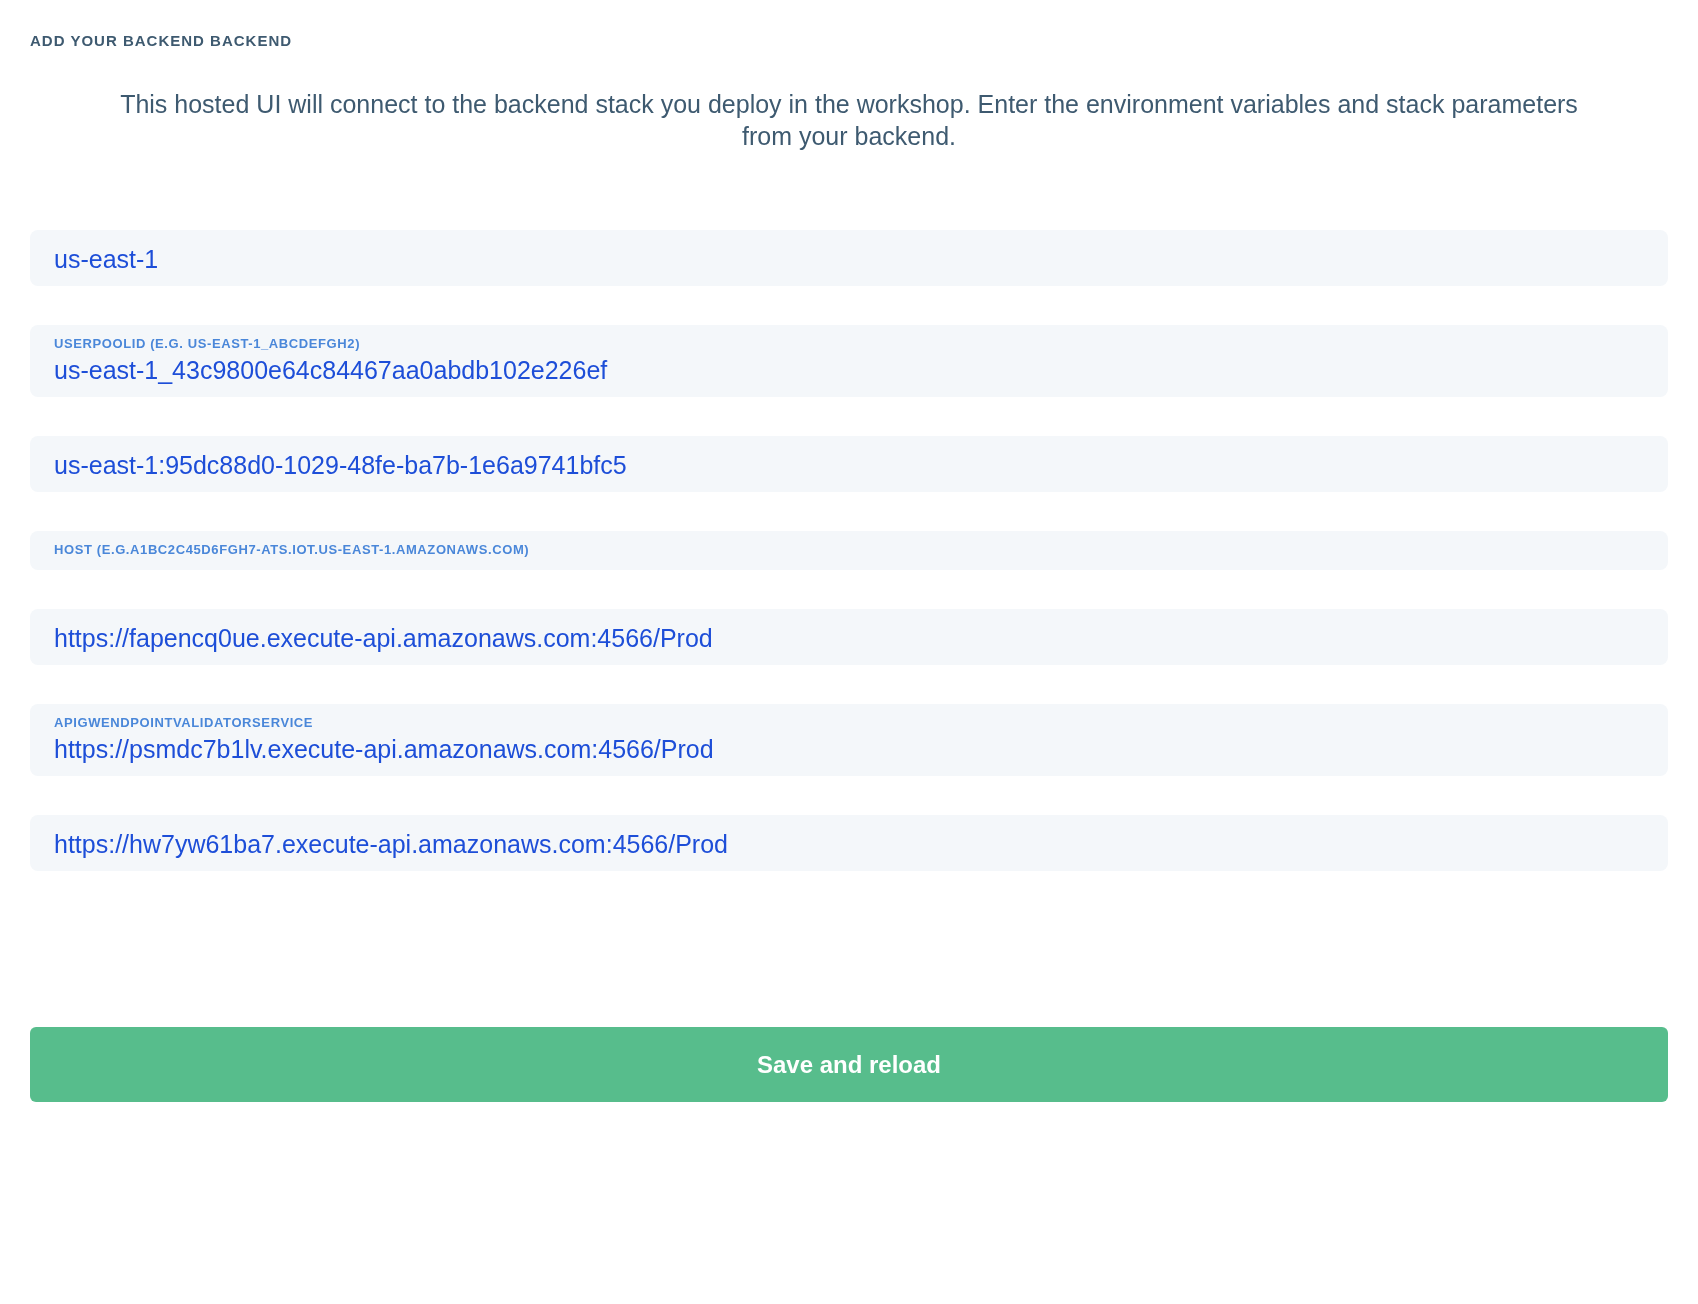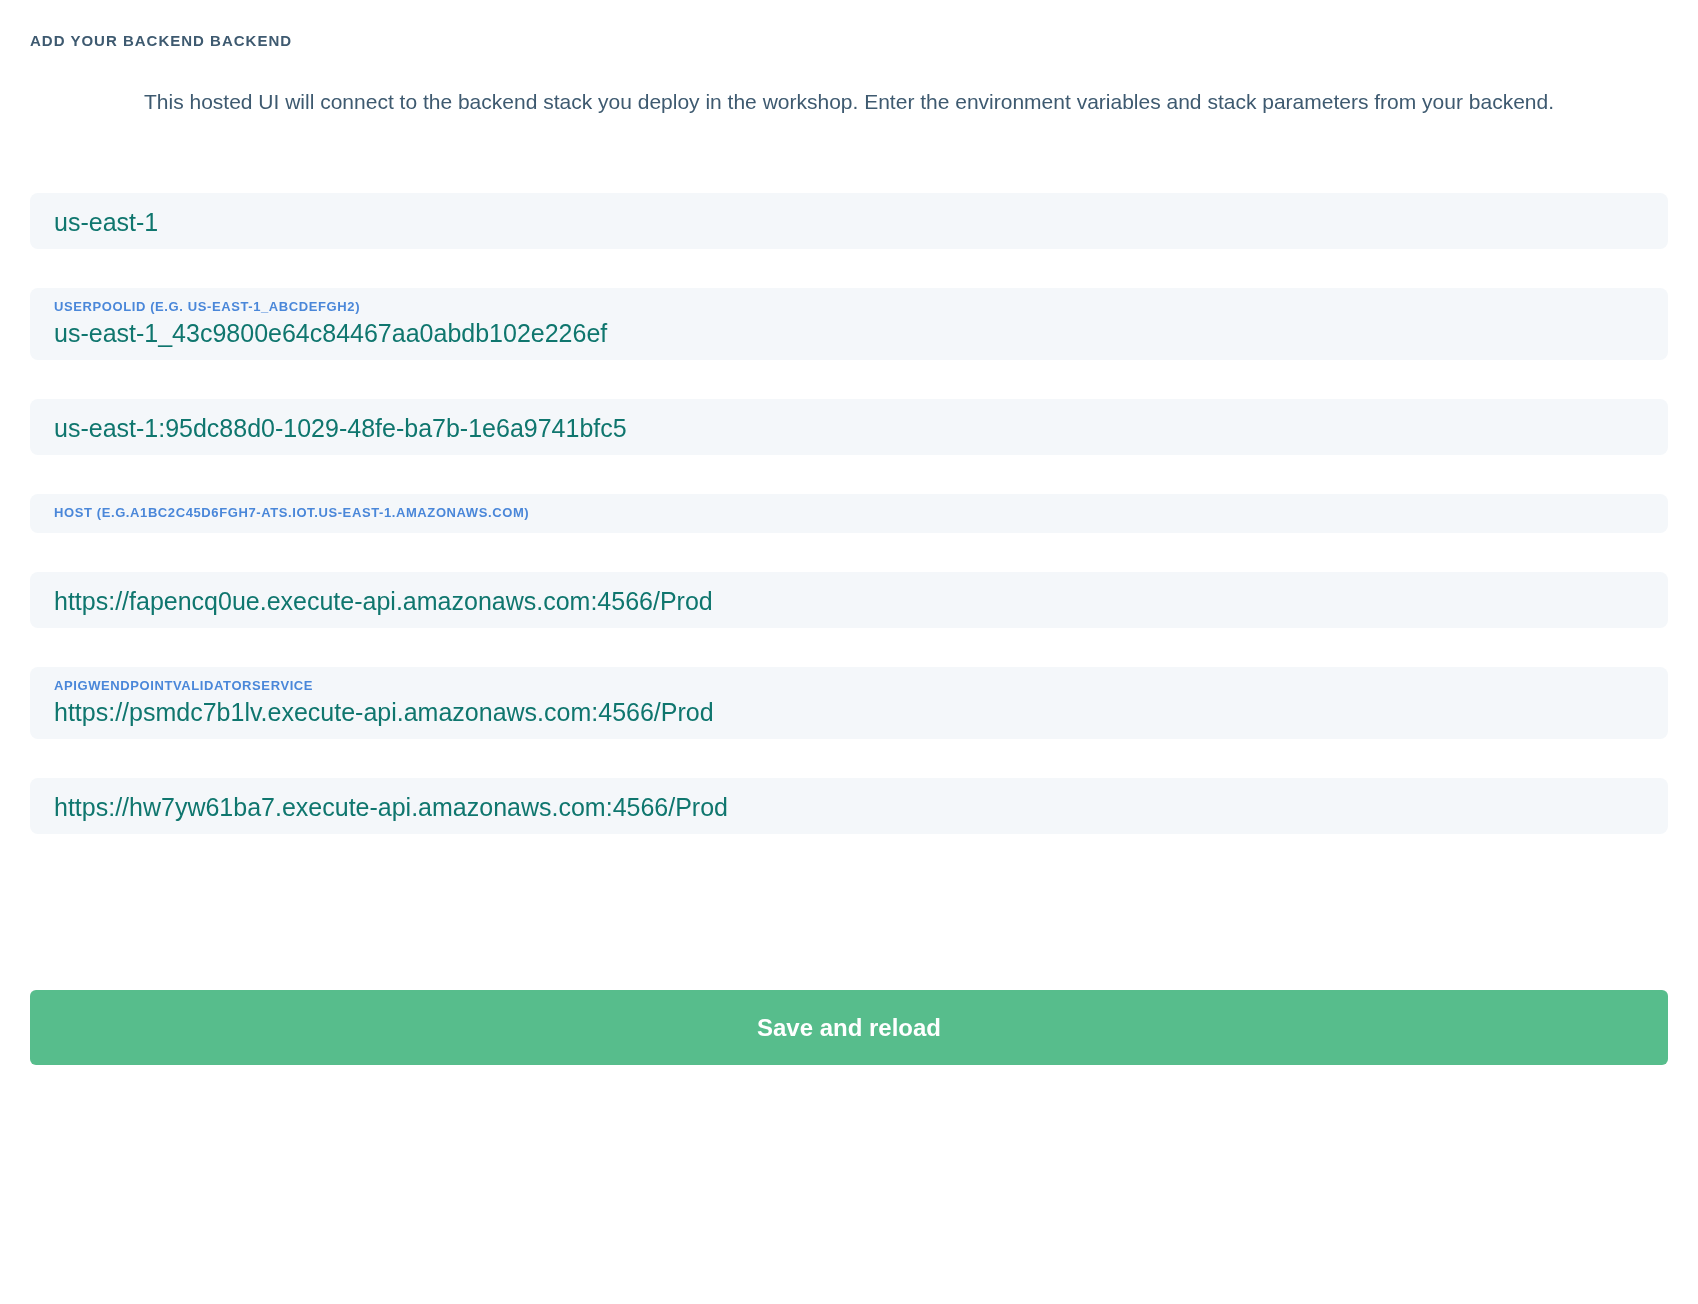--- a/index.html
+++ b/index.html
@@ -20,21 +20,21 @@
     font-size: 15px;
     font-weight: bold;
     letter-spacing: 1px;
     color: #3e5a70;
     margin: 2px 0 0 0;
   }
   .description {
     margin: 40px auto 0 auto;
     max-width: 1490px;
     text-align: center;
-    font-size: 21px;
+    font-size: 25px;
     line-height: 1.26;
     font-weight: 400;
     color: #3e5a70;
   }
   .fields {
     margin-top: 78px;
     display: flex;
     flex-direction: column;
     gap: 39px;
   }
@@ -56,21 +56,21 @@
     display: block;
     width: 100%;
     margin: 0;
     padding: 3px 0 0 0;
     border: none;
     background: transparent;
     outline: none;
     font-family: "Liberation Sans", sans-serif;
     font-size: 25px;
     line-height: 30px;
-    color: #0f766e;
+    color: #1d4ed8;
   }
   .save-button {
     display: block;
     width: 100%;
     margin-top: 156px;
     height: 75px;
     border: none;
     border-radius: 6px;
     background: #57bd8c;
     color: #ffffff;

